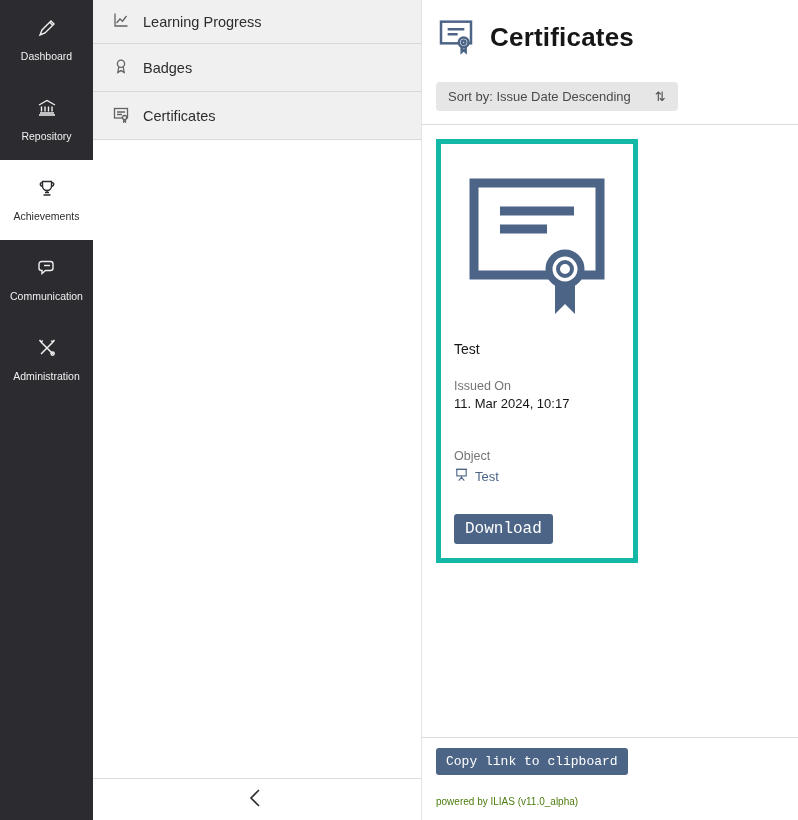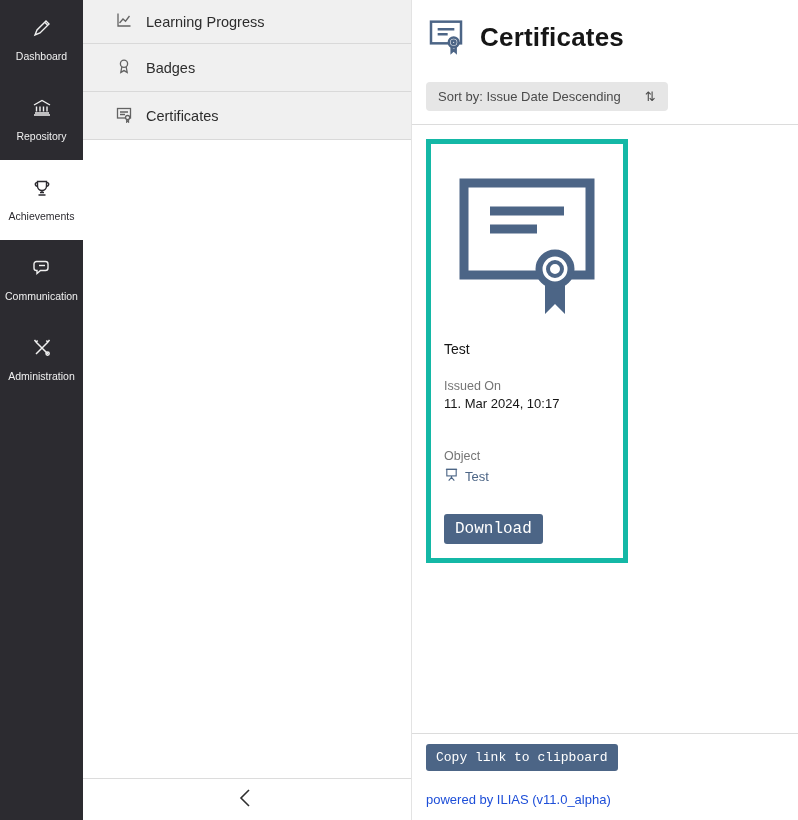--- a/index.html
+++ b/index.html
@@ -7,21 +7,21 @@
   body {
     font-family: "Liberation Sans", sans-serif;
     background: #fff;
     overflow: hidden;
     color: #161616;
   }
   .app { display: flex; width: 798px; height: 820px; }
 
   
   .mainbar {
-    width: 83px; flex-shrink: 0;
+    width: 93px; flex-shrink: 0;
     background: var(--sidebar_bg, #2c2b30);
     display: flex; flex-direction: column;
   }
   .mb-item {
     height: 80px; padding: 0 3px;
     display: flex; flex-direction: column; align-items: center; justify-content: center;
     gap: 7px; cursor: pointer;
     color: #f0f0f0; font-size: 10.5px; line-height: 1.35; text-align: center;
   }
   .mb-item svg { stroke: #f0f0f0; fill: none; }
@@ -32,21 +32,21 @@
   .submenu {
     width: 329px; flex-shrink: 0;
     background: #fff;
     border-right: 1px solid #e3e3e3;
     display: flex; flex-direction: column;
   }
   .submenu-item {
     display: flex; align-items: center; gap: 13px;
     background: #f0f0f0;
     border-bottom: 1px solid #d9d9d9;
-    padding: 13px 32px;
+    padding: 13px 19px;
     font-size: 14.5px; color: #2d2d2d; cursor: pointer; text-align: center;
   }
   .submenu-item:first-child { padding-top: 11px; padding-bottom: 11px; }
   .submenu-item svg { stroke: #636363; fill: none; }
   .submenu-footer {
     margin-top: auto; height: 42px;
     border-top: 1px solid #dcdcdc;
     display: flex; align-items: center; justify-content: center;
     cursor: pointer; background: #fff;
   }
@@ -91,21 +91,21 @@
     padding: 6px 11px; font-size: 16px; font-family: Liberation Mono, monospace; cursor: pointer;
   }
 
   .content-footer { margin-top: auto; }
   .copy-btn {
     margin: 10px 0 0 14px;
     background: var(--accent, #4c6586); color: #fff;
     border: 0; border-radius: 3px;
     padding: 6px 10px; font-size: 13px; font-family: Liberation Mono, monospace; cursor: pointer;
   }
-  .powered { font-size: 13px; color: #1d4ed8; margin: 21px 0 13px 14px; }
+  .powered { font-size: 10px; color: #4d7c0f; margin: 21px 0 13px 14px; }
 </style>
 </head>
 <body>
 
 <div class="app">
 
   <nav class="mainbar">
 
     <div class="mb-item">
       <span>

